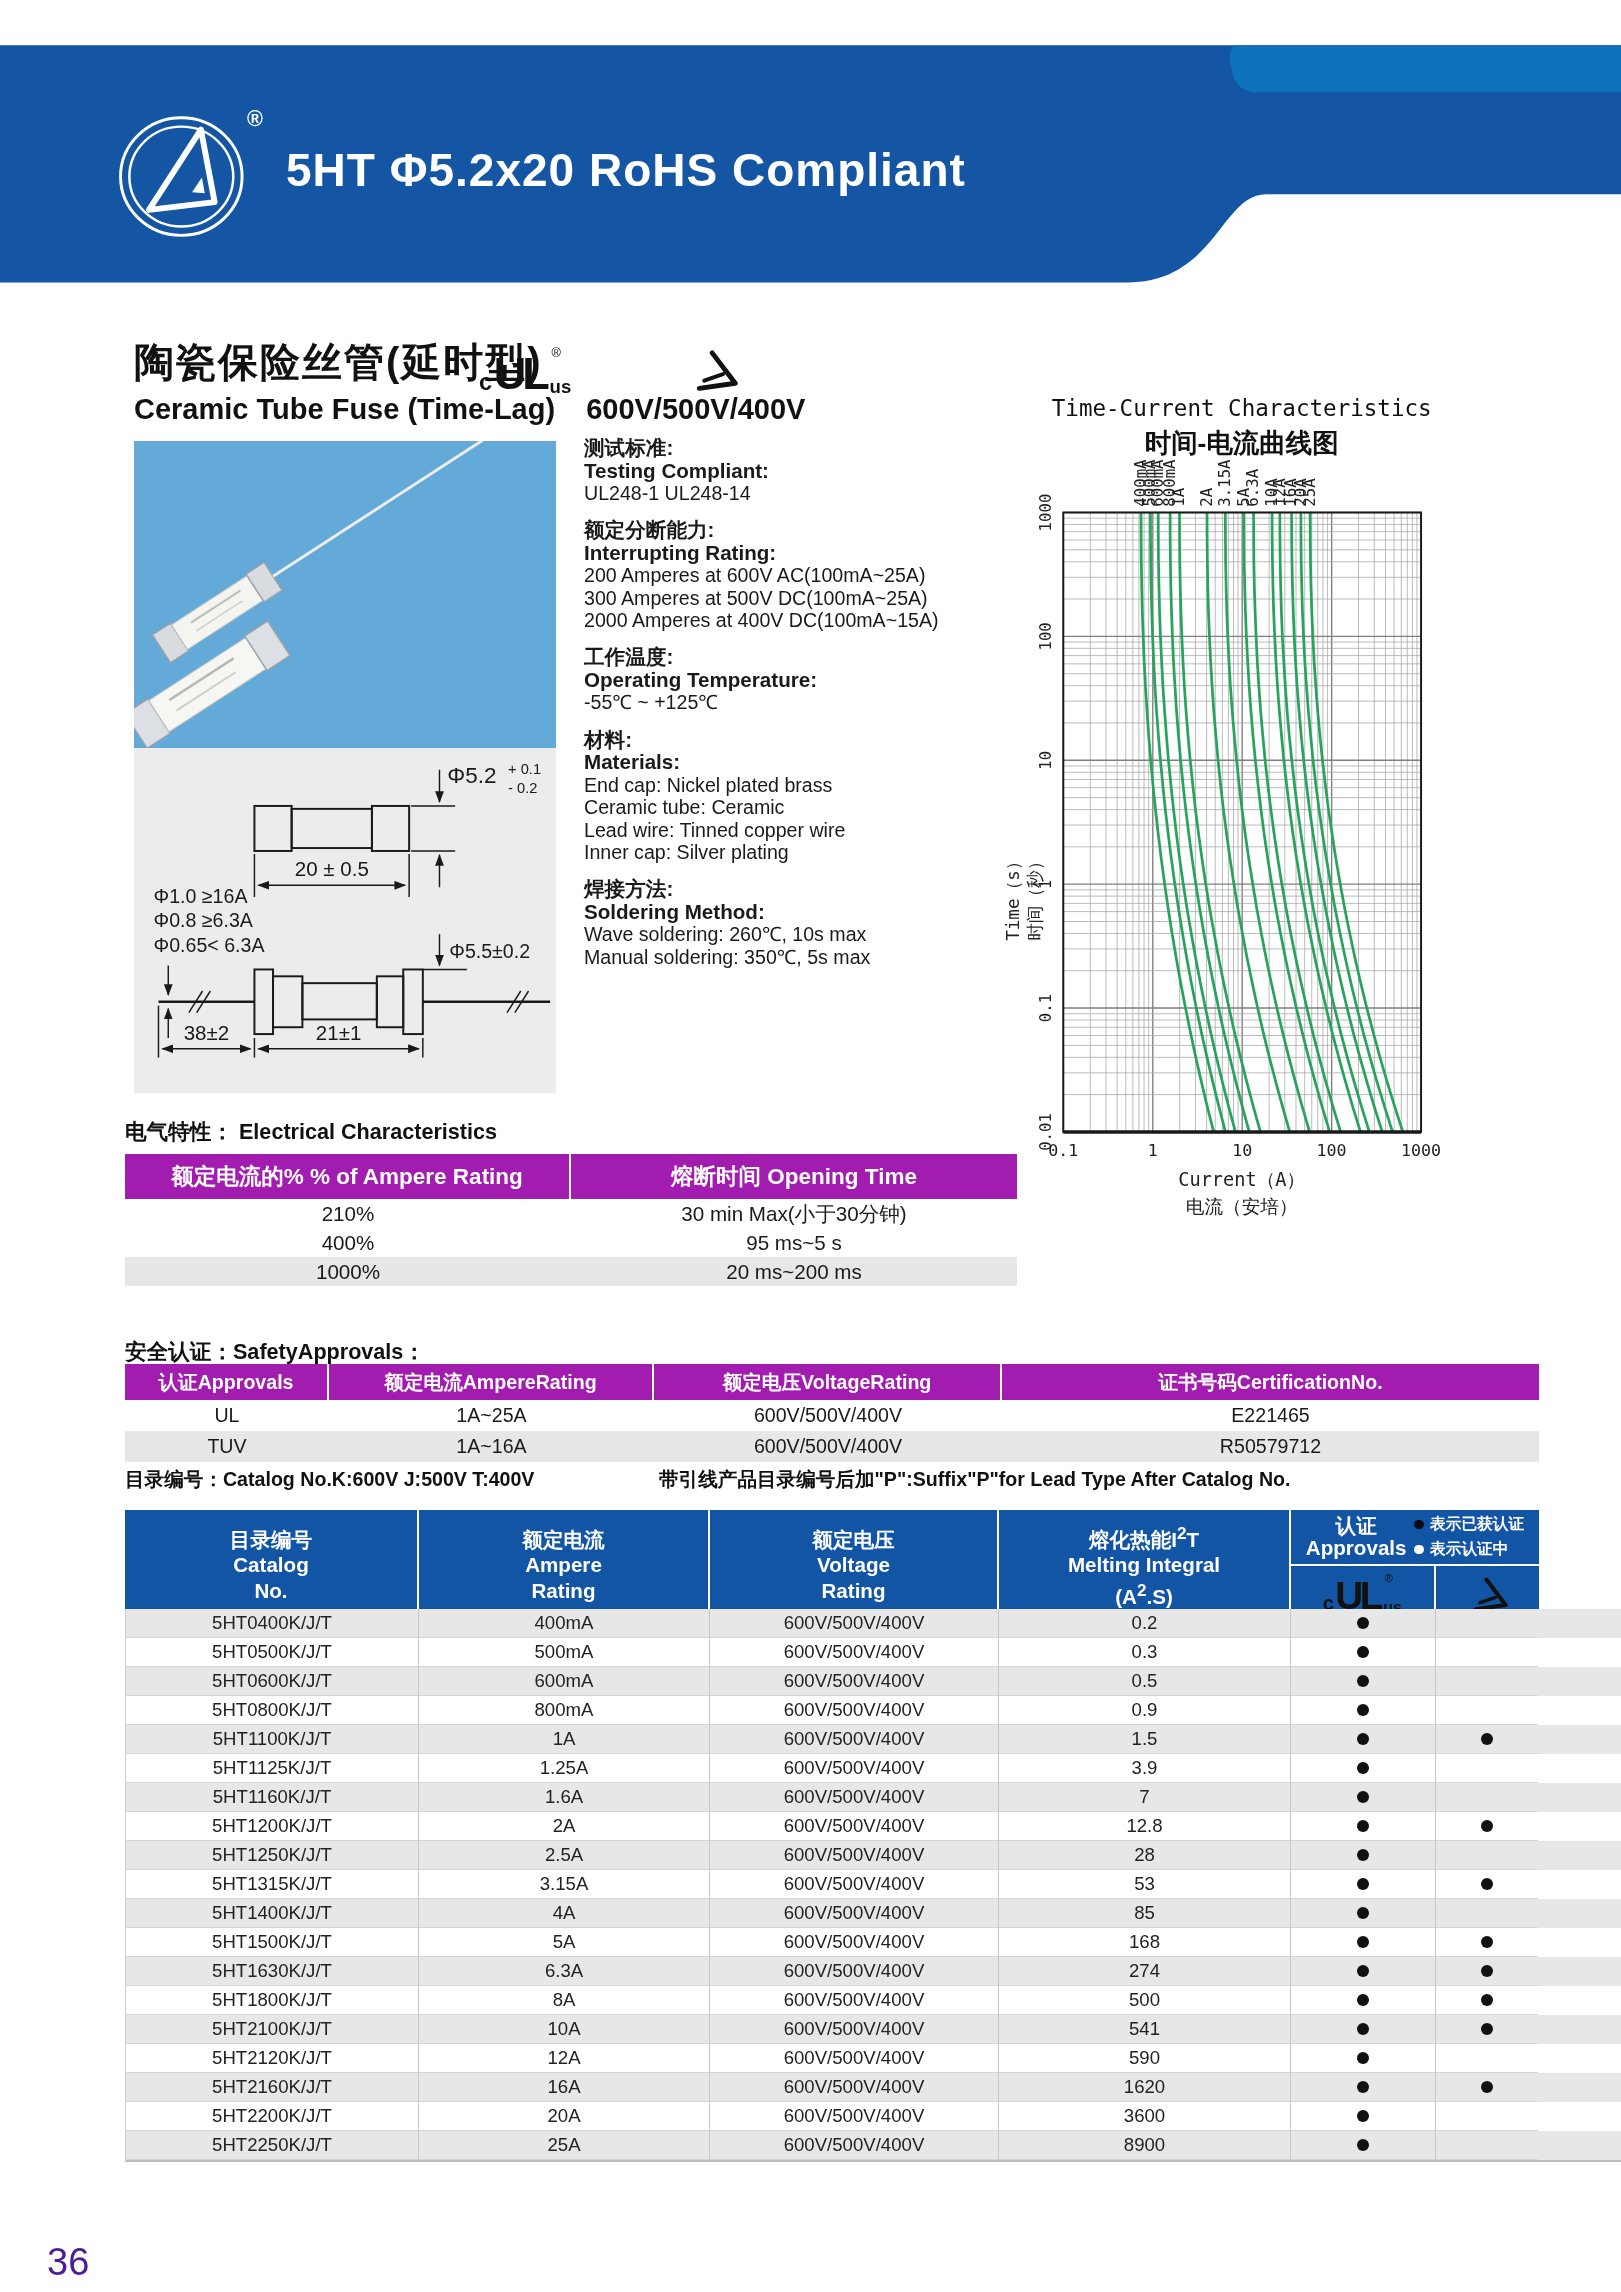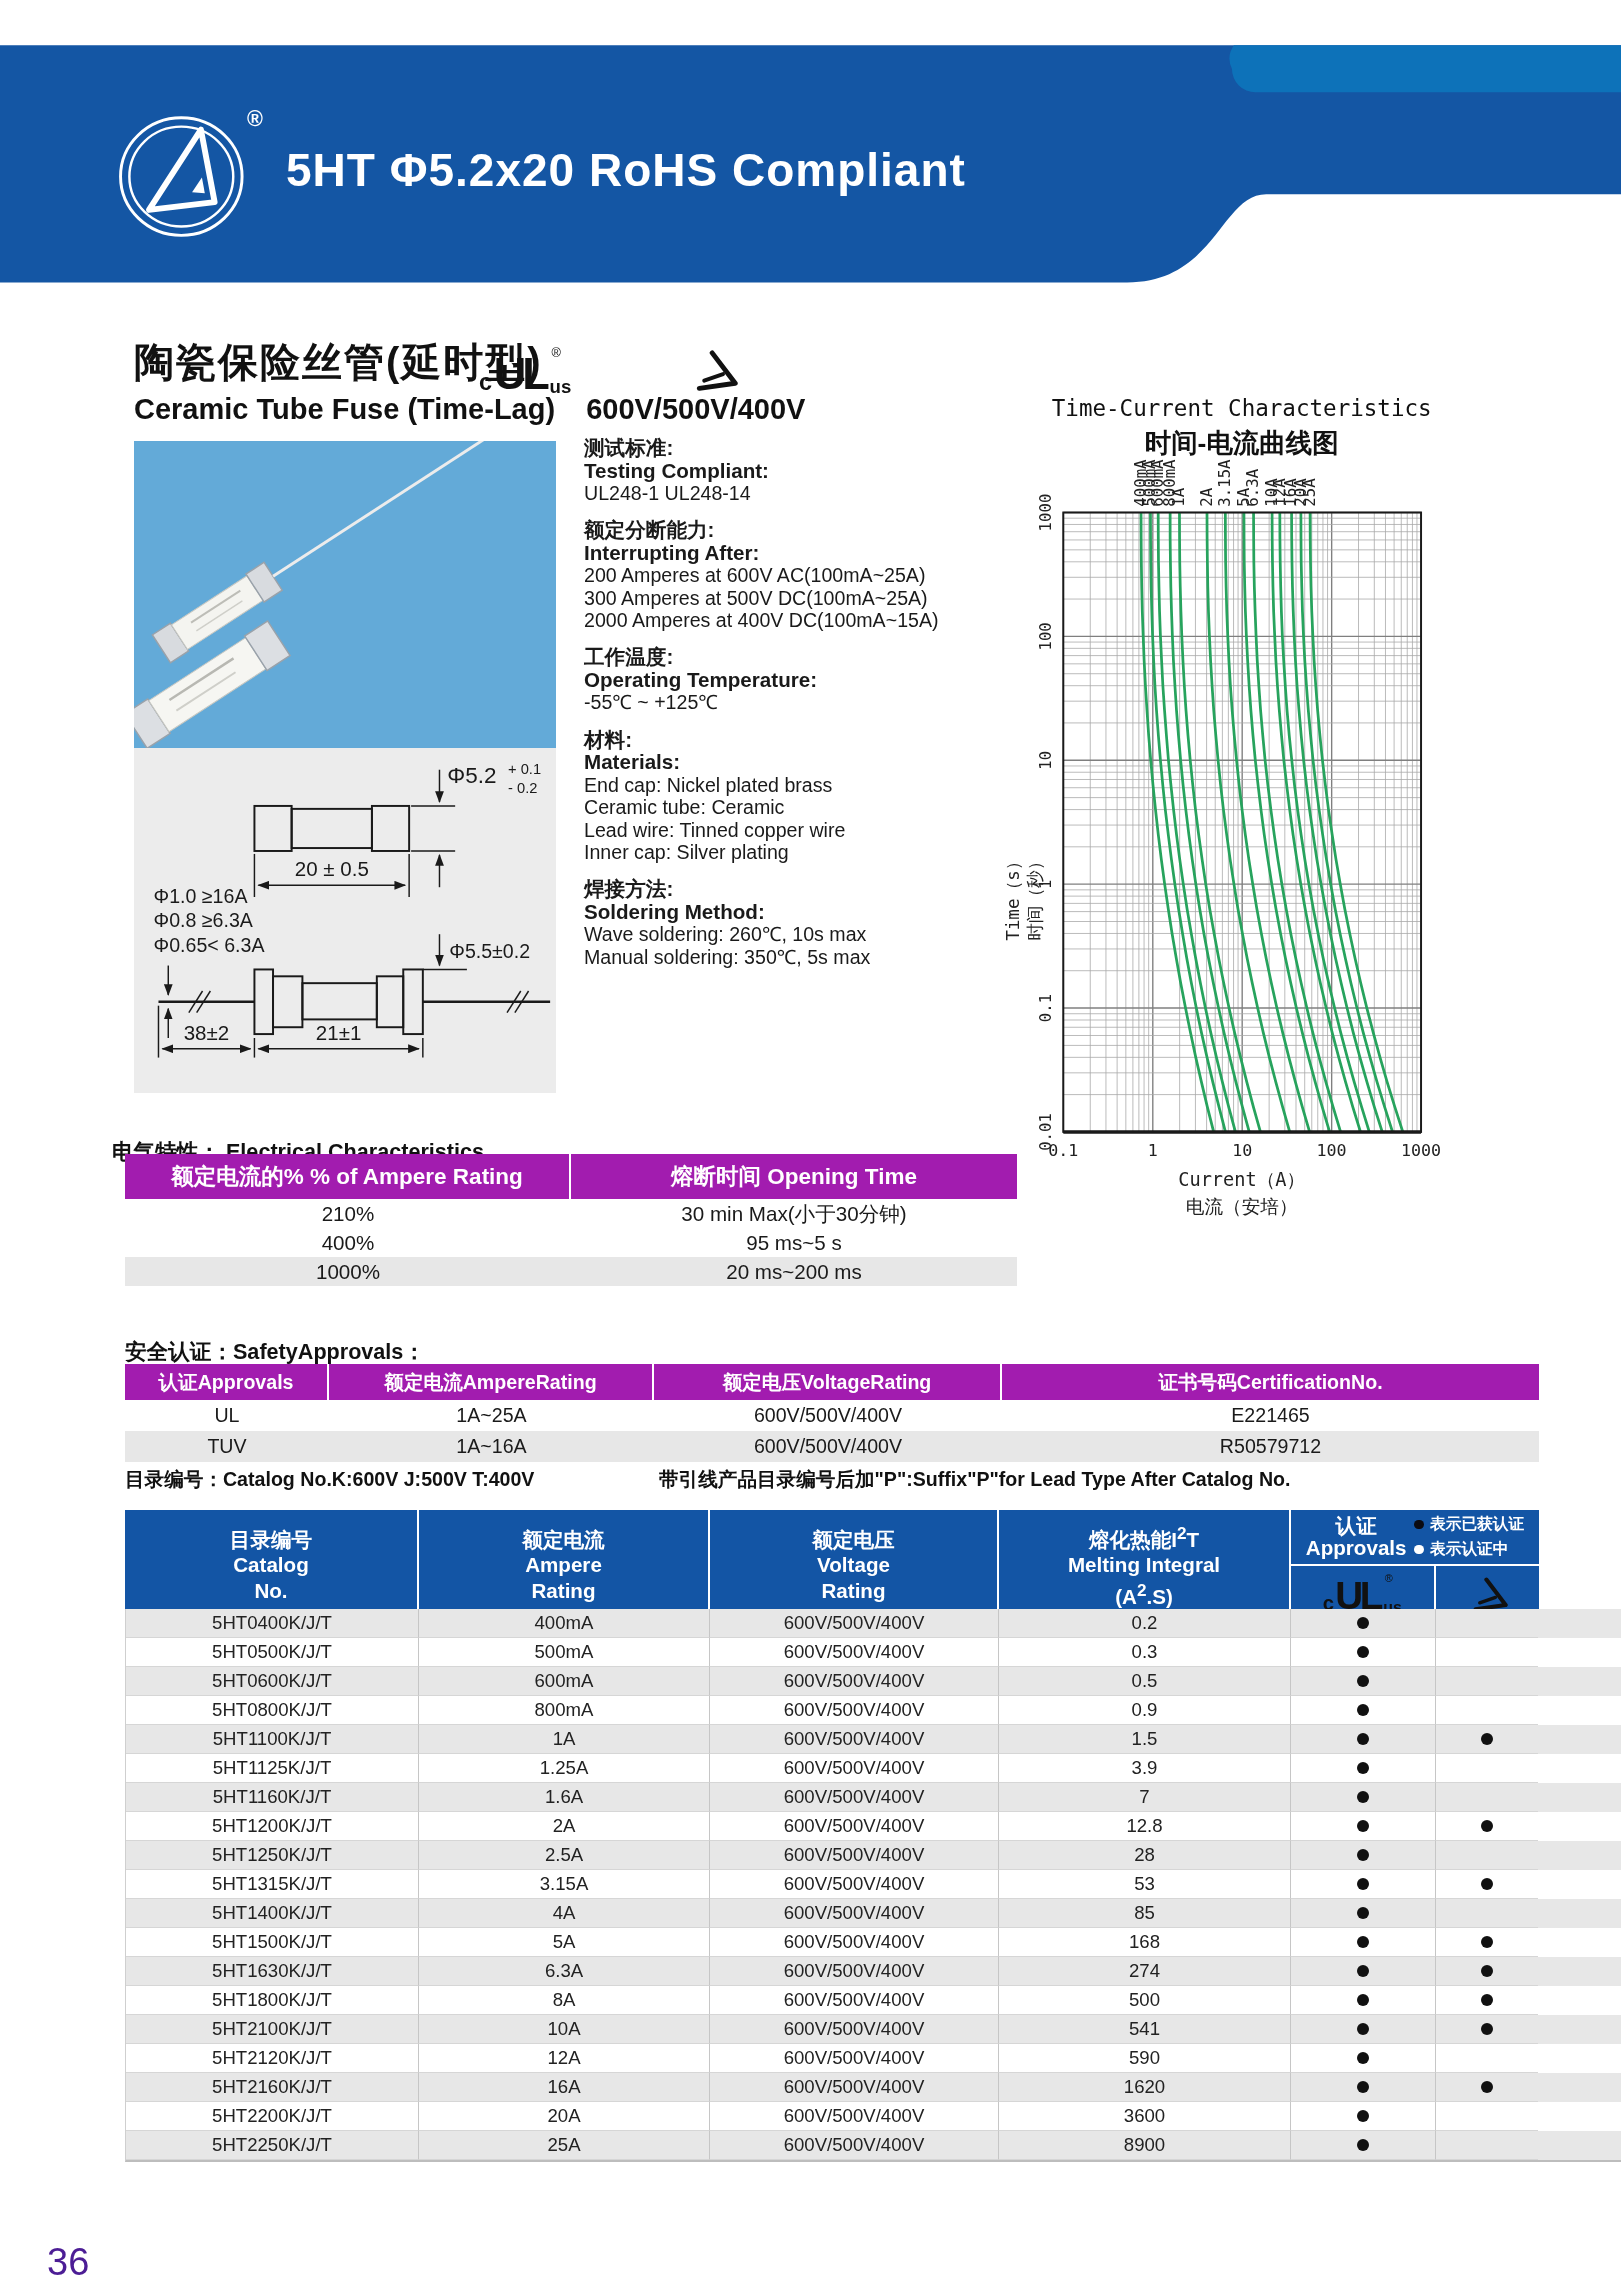--- a/index.html
+++ b/index.html
@@ -174,21 +174,21 @@
     </svg>
 
   <div class="specs">
       <div class="spec-block">
         <div class="spec-h">测试标准:</div>
         <div class="spec-h">Testing Compliant:</div>
         <div class="spec-line">UL248-1  UL248-14</div>
       </div>
       <div class="spec-block">
         <div class="spec-h">额定分断能力:</div>
-        <div class="spec-h">Interrupting  After:</div>
+        <div class="spec-h">Interrupting  Rating:</div>
         <div class="spec-line">200 Amperes at 600V AC(100mA~25A)</div>
         <div class="spec-line">300 Amperes at 500V DC(100mA~25A)</div>
         <div class="spec-line">2000 Amperes at 400V DC(100mA~15A)</div>
       </div>
       <div class="spec-block">
         <div class="spec-h">工作温度:</div>
         <div class="spec-h">Operating  Temperature:</div>
         <div class="spec-line">-55℃ ~ +125℃</div>
       </div>
       <div class="spec-block">
@@ -338,21 +338,21 @@
       <text transform="rotate(-90 72 380.8)" x="72" y="380.8" text-anchor="middle" font-size="16" fill="#222" font-family="DejaVu Sans Mono, monospace">10</text>
       <text transform="rotate(-90 72 507.20000000000005)" x="72" y="507.20000000000005" text-anchor="middle" font-size="16" fill="#222" font-family="DejaVu Sans Mono, monospace">1</text>
       <text transform="rotate(-90 72 633.6)" x="72" y="633.6" text-anchor="middle" font-size="16" fill="#222" font-family="DejaVu Sans Mono, monospace">0.1</text>
       <text transform="rotate(-90 72 760)" x="72" y="760" text-anchor="middle" font-size="16" fill="#222" font-family="DejaVu Sans Mono, monospace">0.01</text>
       <text x="267" y="815" text-anchor="middle" font-size="19" fill="#222" font-family="DejaVu Sans Mono, monospace">Current（A）</text>
       <text x="267" y="843" text-anchor="middle" font-size="19" fill="#222" font-family="Liberation Sans, sans-serif">电流（安培）</text>
       <text transform="rotate(-90 40 520)" x="40" y="520" text-anchor="middle" font-size="18" fill="#222" font-family="DejaVu Sans Mono, monospace">Time（s）</text>
       <text transform="rotate(-90 62 520)" x="62" y="520" text-anchor="middle" font-size="18" fill="#222" font-family="Liberation Sans, sans-serif">时间（秒）</text>
     </svg>
 
-  <div class="sec-heading" style="left:112px;top:1117px;margin-top:20px;">
+  <div class="sec-heading" style="left:125px;top:1117px;">
     <span>电气特性：</span>
     <span>Electrical Characteristics</span>
   </div>
   <div class="tbl" style="left:125px;top:1154px;width:892px;">
     <div class="elec-hdr">
       <div class="hdr-cell"><span>额定电流的%</span>&nbsp;<span>% of Ampere Rating</span></div>
       <div class="hdr-cell"><span>熔断时间</span>&nbsp;<span>Opening Time</span></div>
     </div>
     <div id="elec-body">
         <div class="elec-row stripe0">

